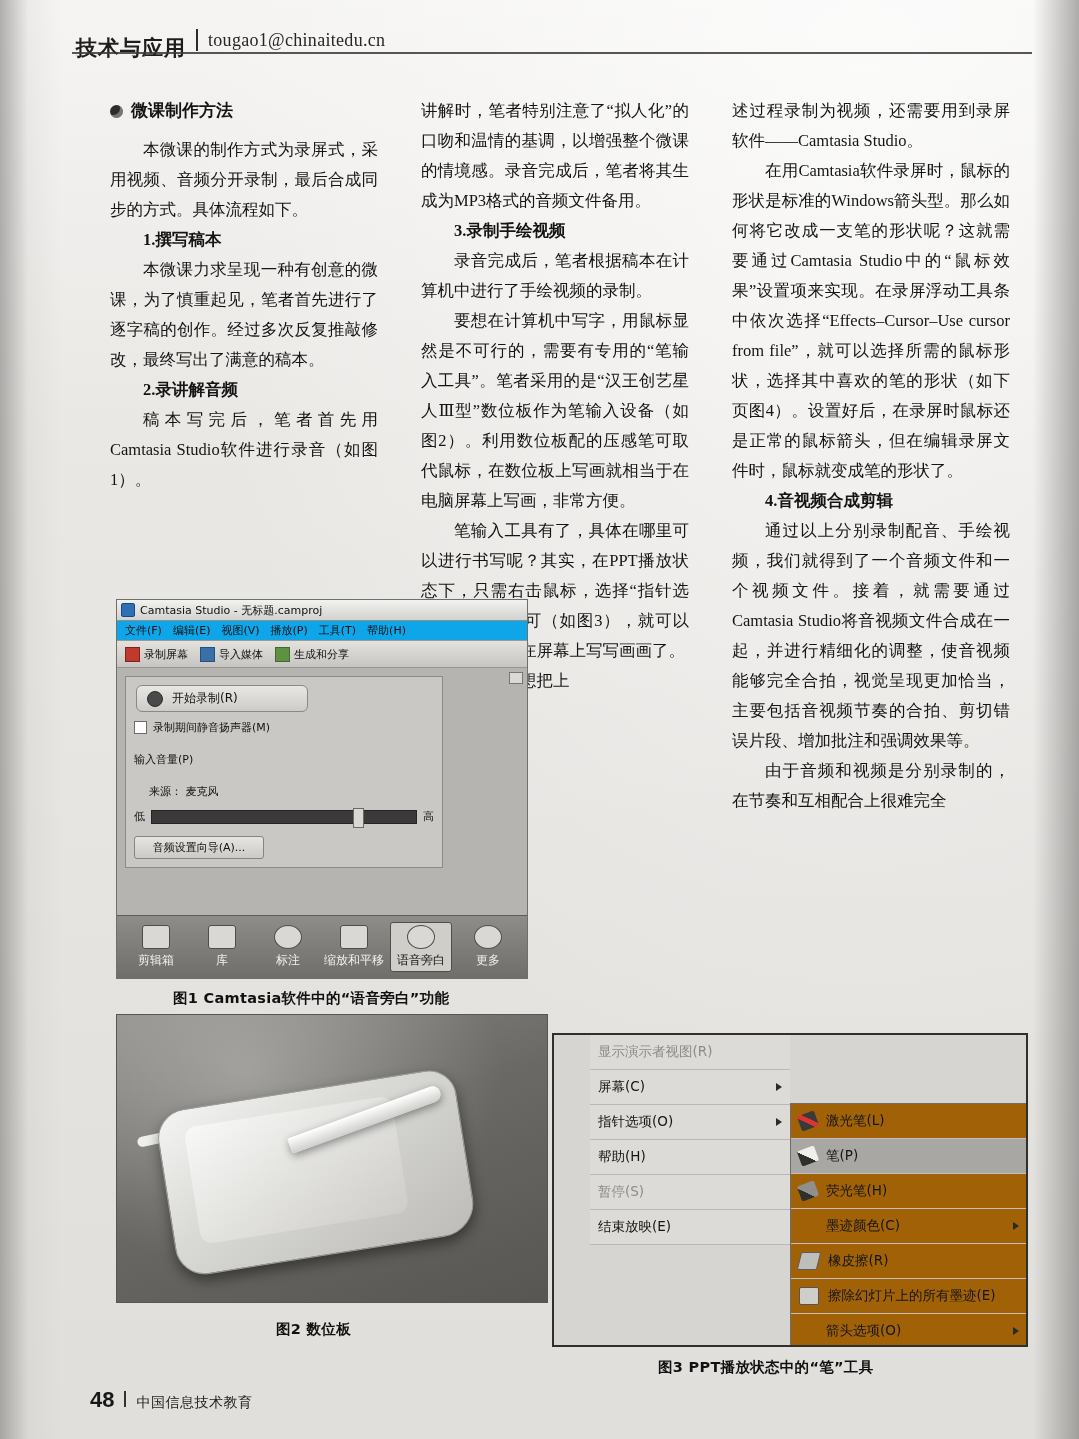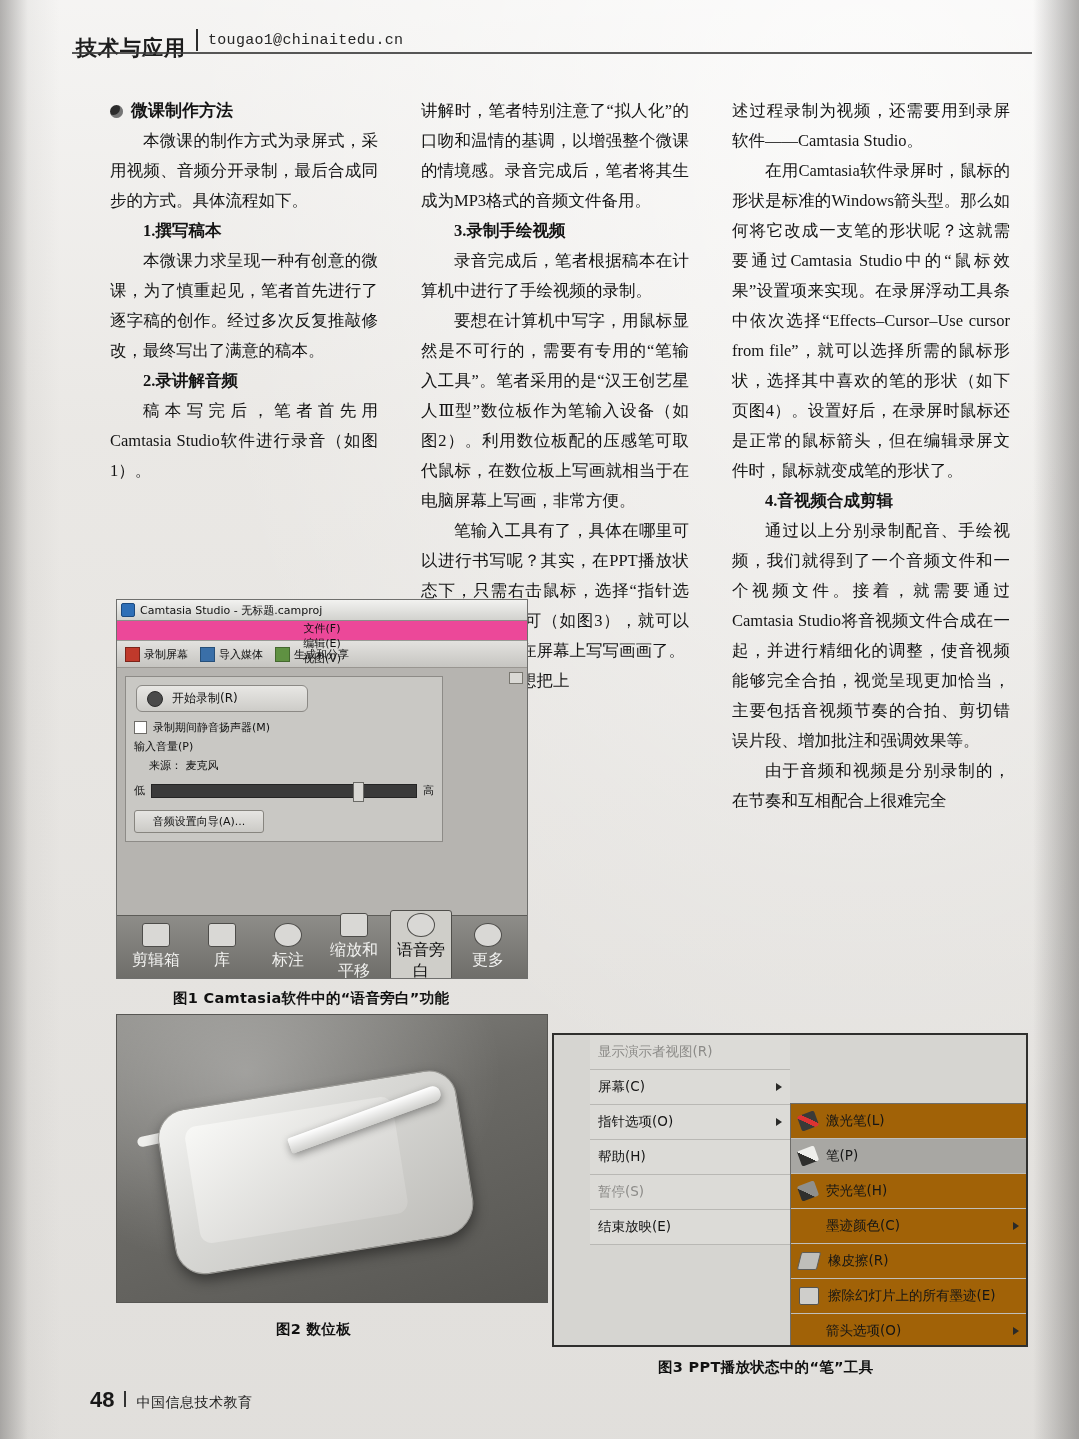--- a/index.html
+++ b/index.html
@@ -52,22 +52,22 @@
     letter-spacing: 1px;
     color: #1d1d1d;
     margin-top: 16px;
   }
   .hdr-bar {
     width: 2px;
     height: 22px;
     background: #2b2b2b;
   }
   .hdr-mail {
-    font-family: Liberation Mono, monospace;
-    font-size: 15px;
+    font-family: Liberation Serif, serif;
+    font-size: 18px;
     color: #262626;
     letter-spacing: 0.3px;
     text-align: right;
   }
   .hdr-rule {
     position: absolute;
     left: 36px;
     top: 52px;
     width: 960px;
     height: 2px;
@@ -85,21 +85,21 @@
     color: #141414;
     text-align: justify;
   }
   .col.c1 { left: 74px; }
   .col.c2 { left: 385px; }
   .col.c3 { left: 696px; width: 278px; }
 
   .sec-head {
     font-weight: bold;
     font-size: 17px;
-    margin-bottom: 0;
+    margin-bottom: 9px;
     display: flex;
     align-items: center;
     gap: 8px;
   }
   .bullet-dot {
     display: inline-block;
     width: 13px; height: 13px;
     border-radius: 50%;
     background: #2c2c2c;
     box-shadow: inset -3px -3px 0 rgba(255,255,255,0.35);
@@ -143,28 +143,28 @@
   }
   .win-ico {
     width: 12px; height: 12px;
     background: #2e6fb7;
     border: 1px solid #1b4a80;
     border-radius: 2px;
     flex: 0 0 auto;
   }
   .menubar {
     height: 19px;
-    background: #ec4899;
+    background: #0ea5e9;
     border-bottom: 1px solid #9a9a96;
     display: flex;
     align-items: center;
+    gap: 11px;
     padding: 0 8px;
     font-size: 11px;
     color: #111;
-    flex-direction: column;
   }
   .toolbar {
     height: 26px;
     background: linear-gradient(180deg,#e3e2df,#c6c5c1);
     border-bottom: 1px solid #99standard;
     border-bottom: 1px solid #999691;
     display: flex;
     align-items: center;
     gap: 12px;
     padding: 0 8px;
@@ -211,21 +211,21 @@
     border-radius: 50%;
     background: #4a4a4a;
     border: 1px solid #2b2b2b;
   }
   .chk-row { display: flex; align-items: center; gap: 6px; margin-bottom: 4px; }
   .chk {
     width: 11px; height: 11px;
     background: #fff;
     border: 1px solid #6e6c68;
   }
-  .lbl-row { margin: 4px 0; }
+  .lbl-row { margin: 17px 0; }
   .src-row { margin: 2px 0 6px 15px; }
   .slider-wrap {
     display: flex;
     align-items: center;
     gap: 6px;
     margin: 10px 0 2px 0;
   }
   .slider-track {
     position: relative;
     flex: 1;
@@ -265,21 +265,21 @@
   .dock {
     position: absolute;
     left: 0; right: 0; bottom: 0;
     height: 62px;
     background: linear-gradient(180deg,#8e8d89,#6f6e6a);
     border-top: 1px solid #5d5c58;
     display: flex;
     align-items: center;
     justify-content: space-around;
     color: #f1f1ef;
-    font-size: 16px;
+    font-size: 12px;
     padding: 0 6px;
   }
   .dock-item { text-align: center; width: 60px; }
   .dock-glyph {
     width: 26px; height: 22px;
     margin: 0 auto 3px auto;
     background: #d9d8d5;
     border: 1px solid #4e4d4a;
     border-radius: 3px;
   }

